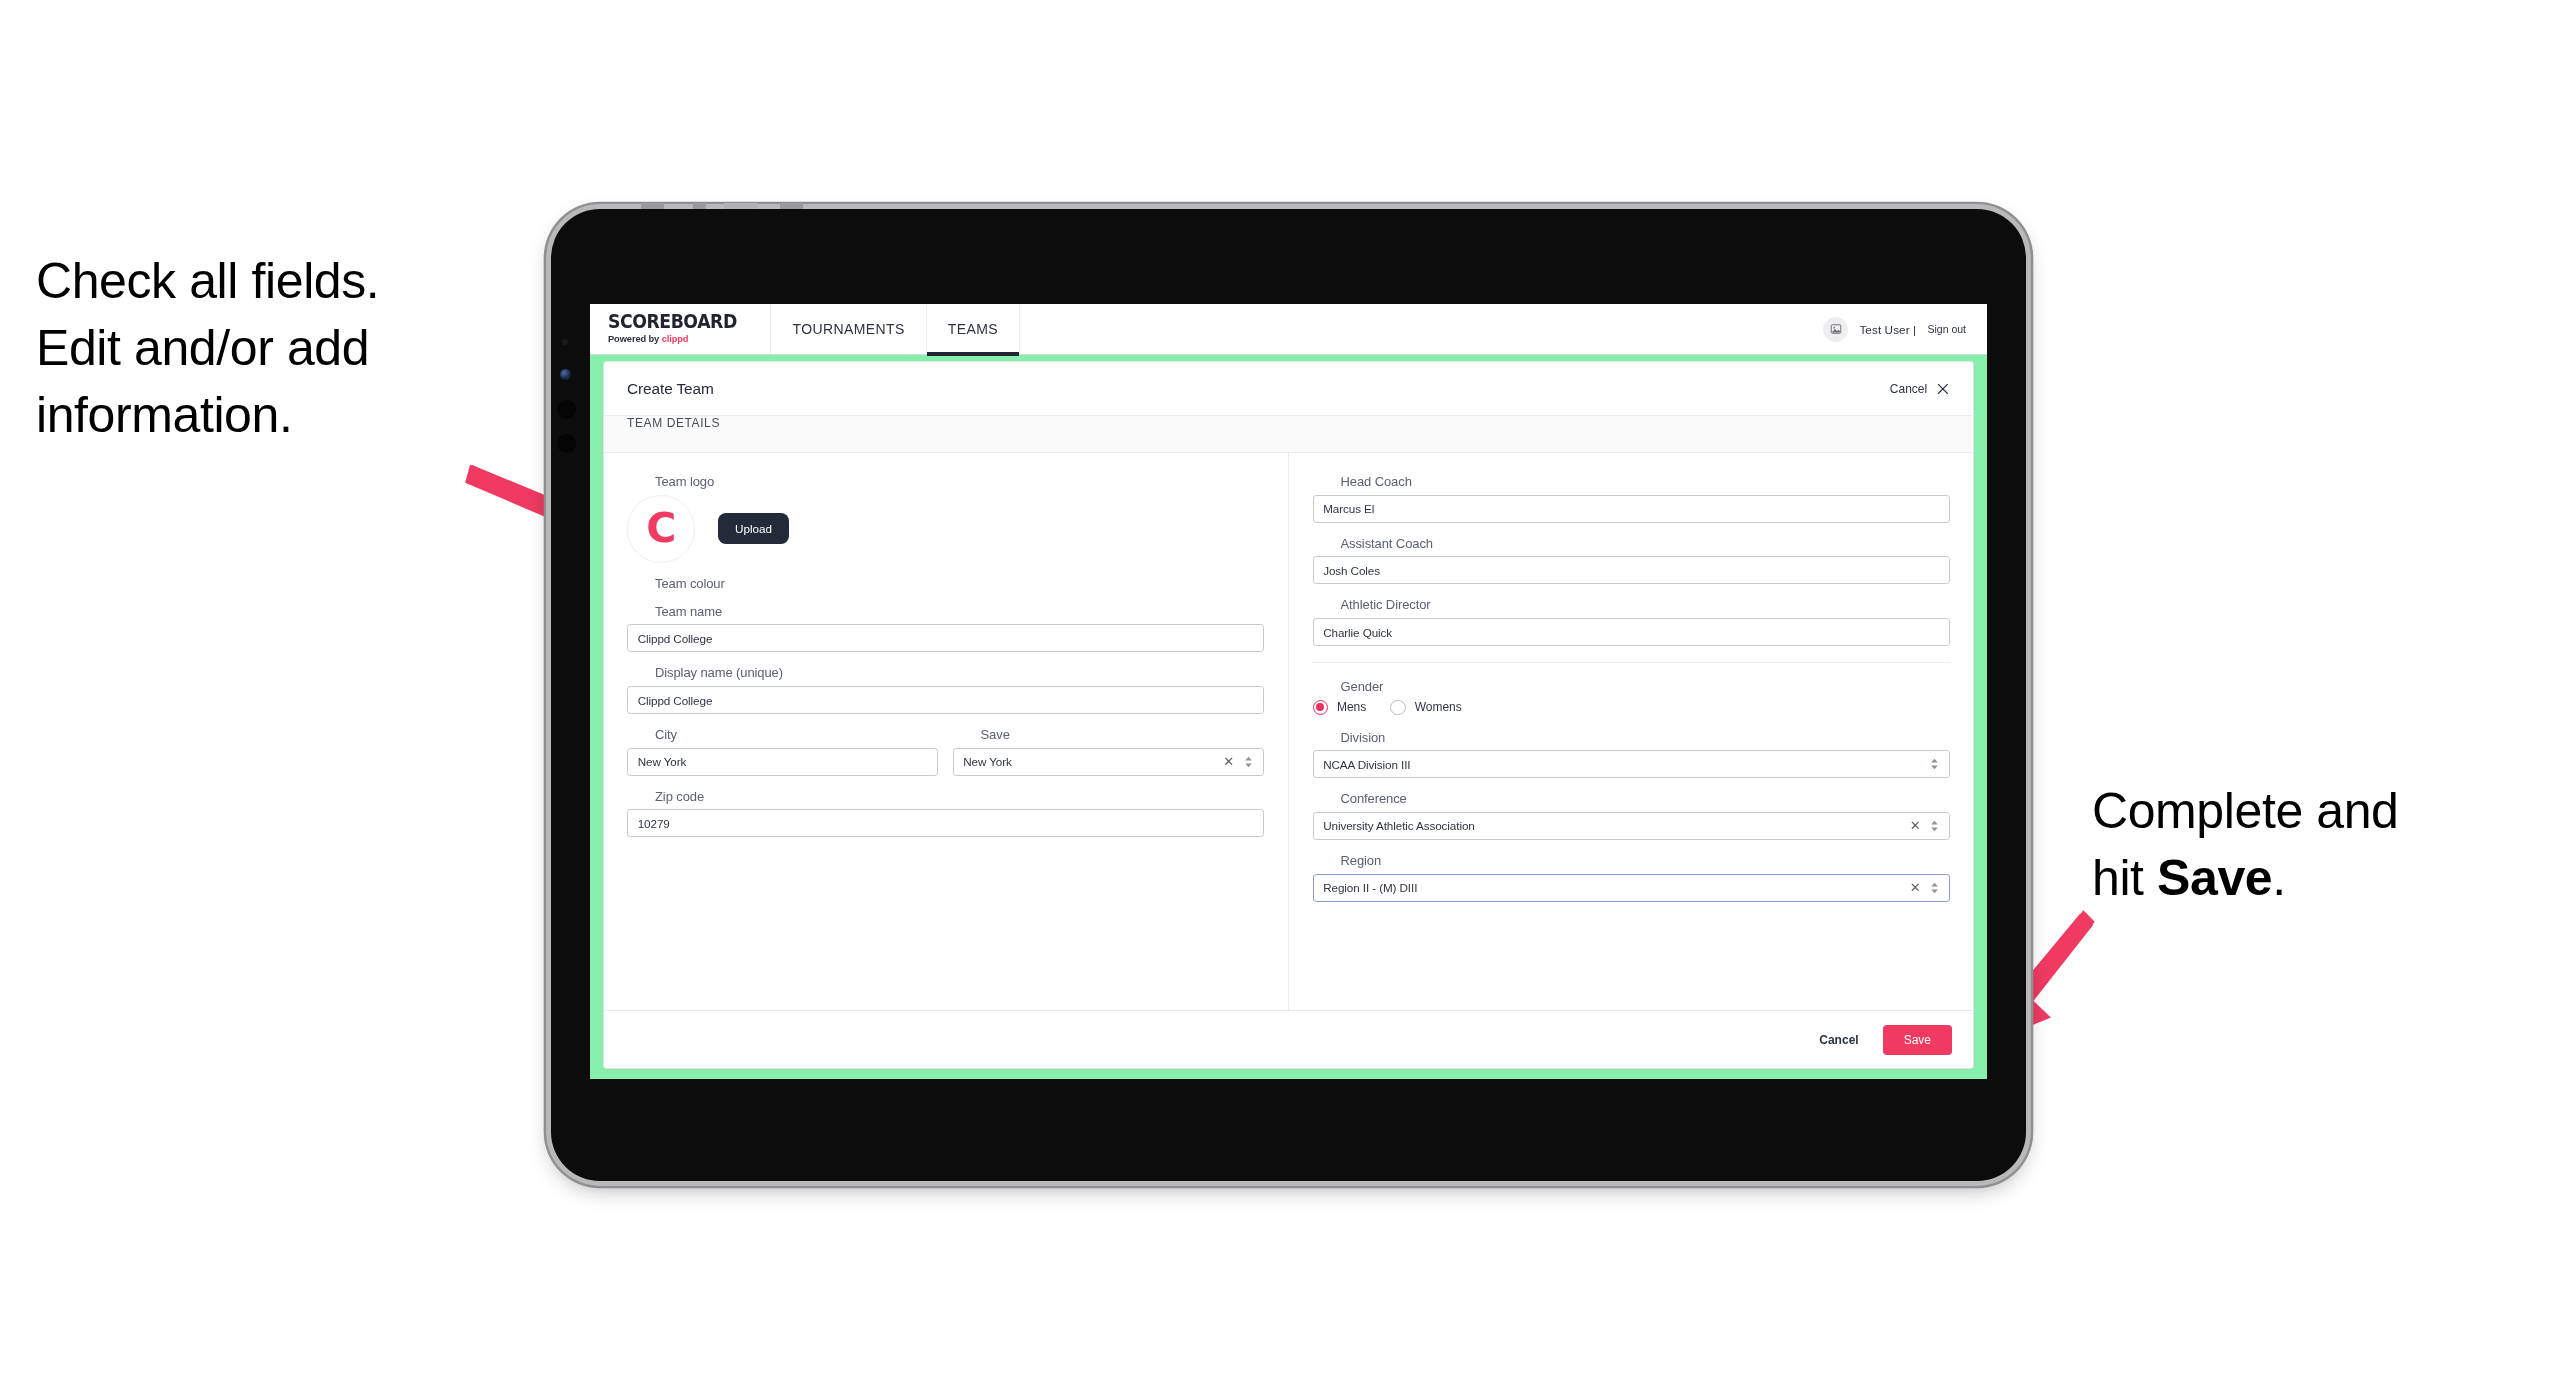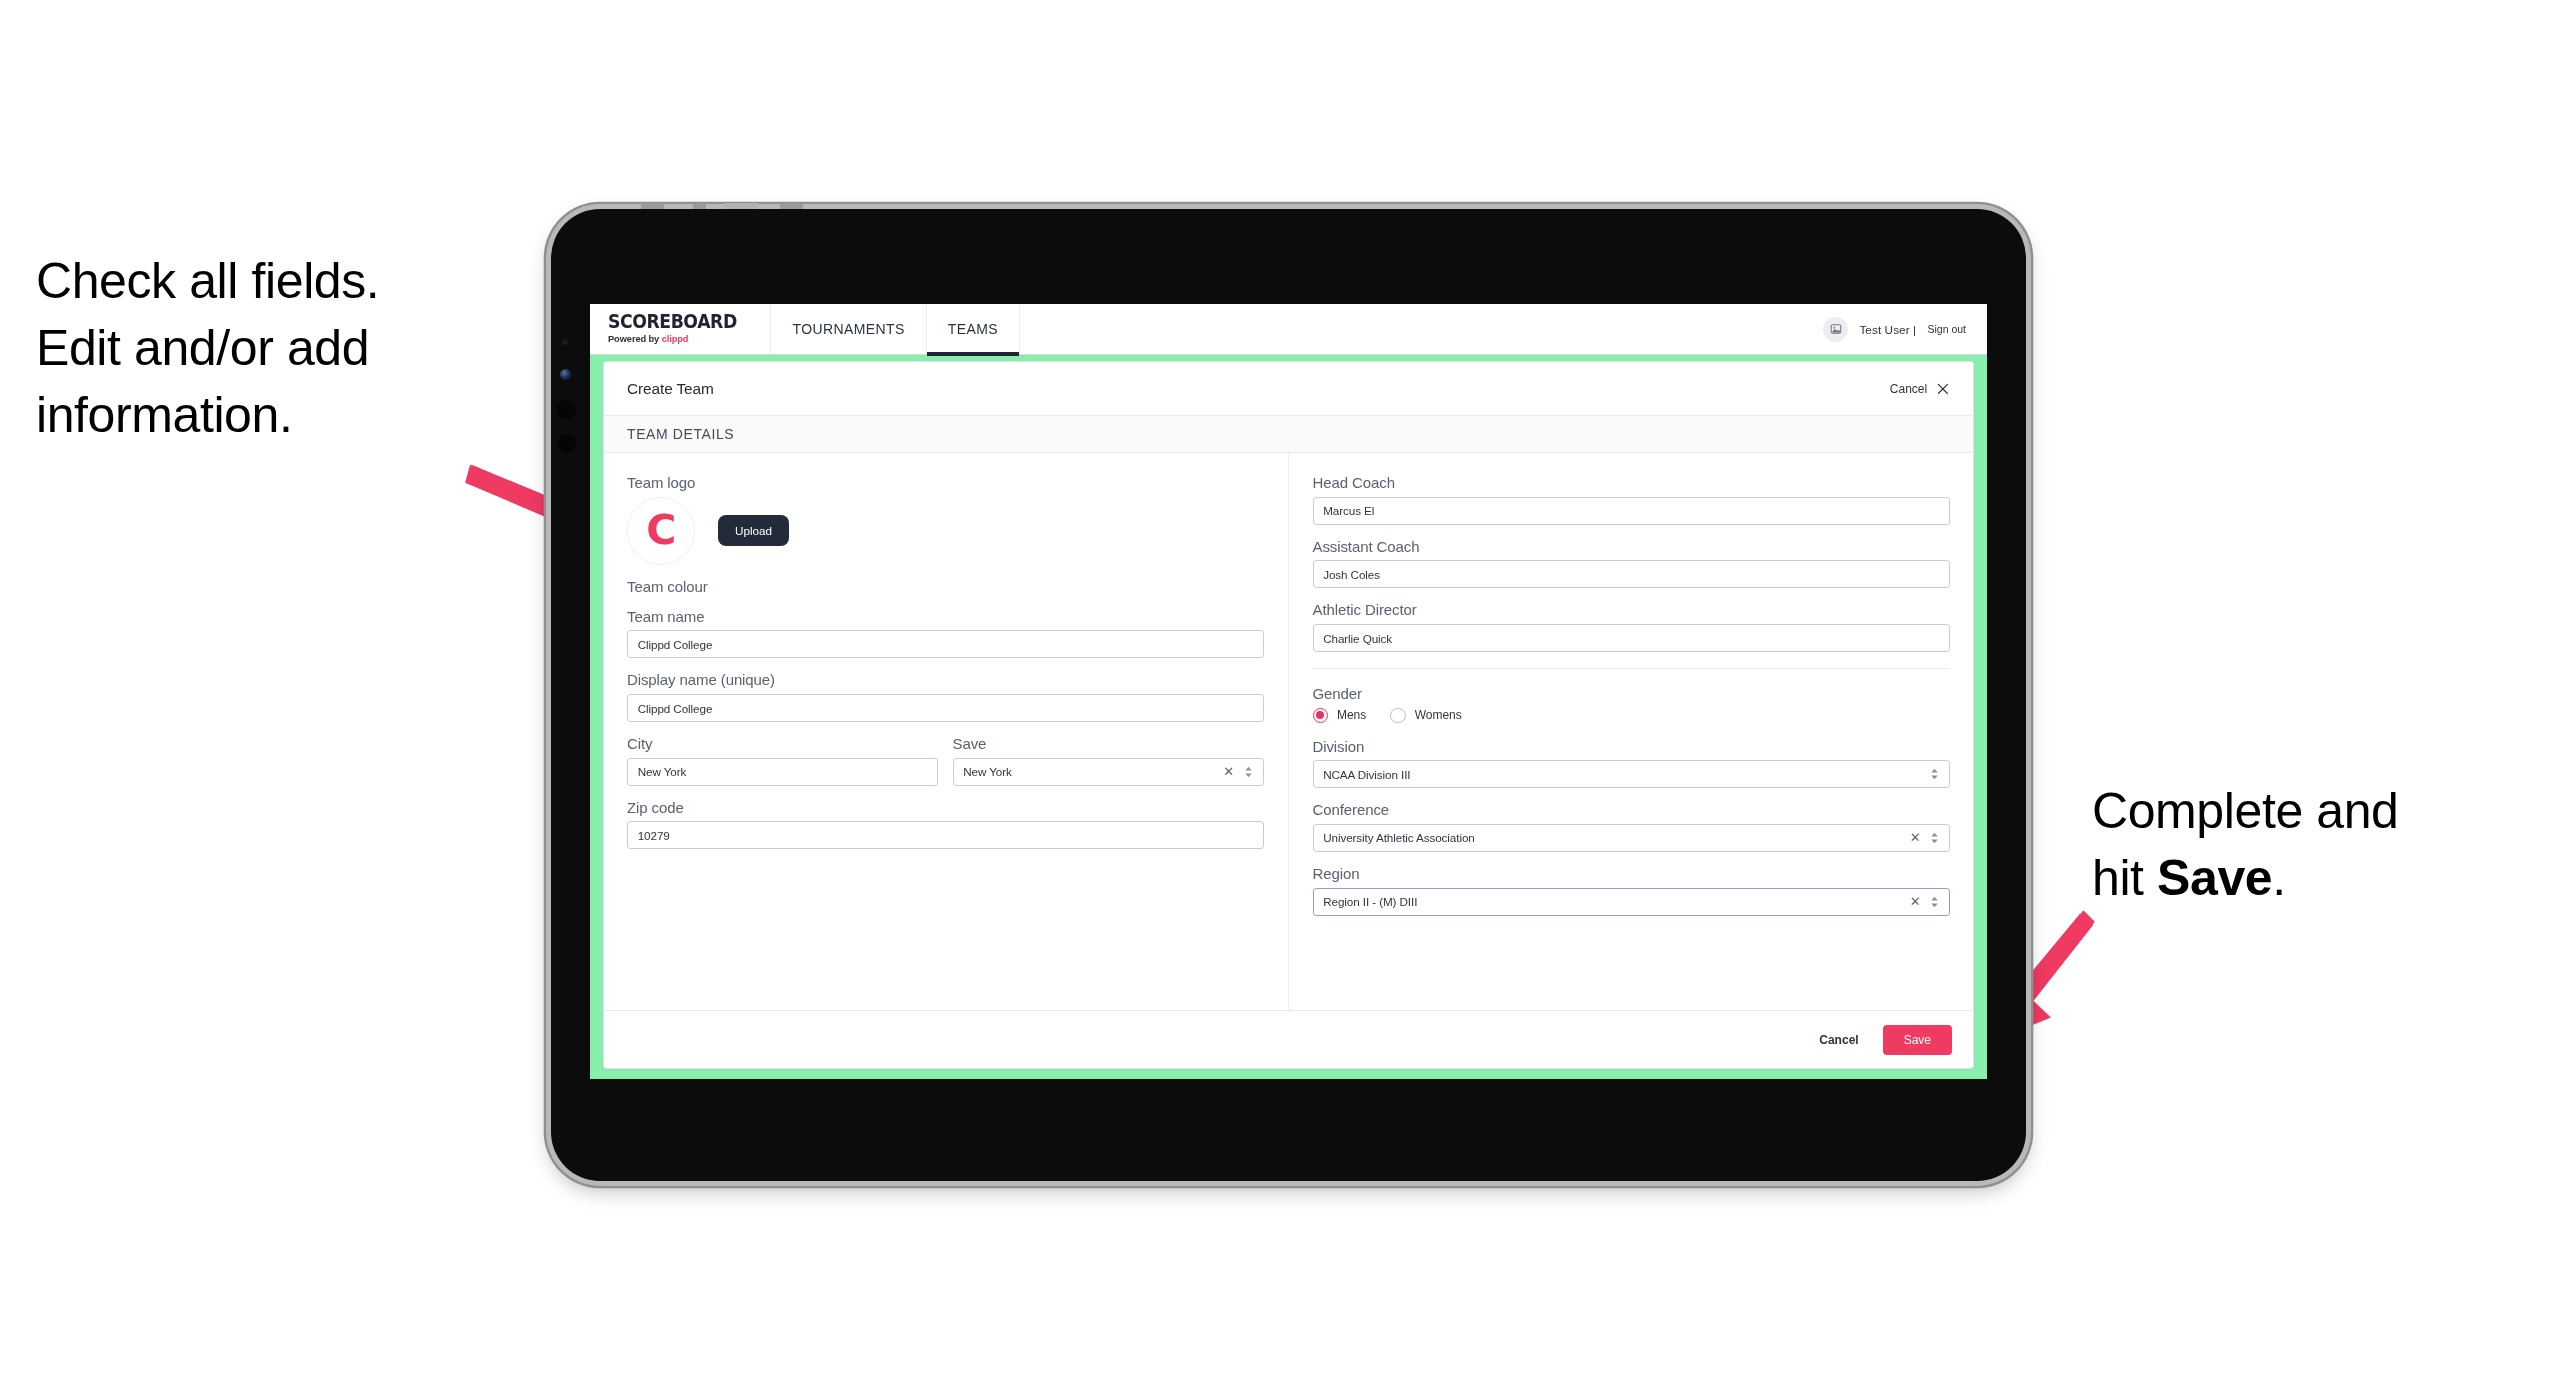--- a/index.html
+++ b/index.html
@@ -183,23 +183,23 @@
   #card-head-spacer { flex: 1; }
   #cancel-top {
     display: flex; align-items: center; gap: 9px;
     font-size: 12px; color: #2c3340; cursor: pointer;
   }
 
   #section-bar {
     height: 36px;
     background: #fafafb;
     border-bottom: 0.8px solid #ebebee;
-    display: flex; align-items: center;
+    display: flex; 
     padding: 0 23px;
-    font-size: 14px;
+    font-size: 12px;
     letter-spacing: 0.6px;
     color: #454b57;
   }
 
   #form-body {
     flex: 1;
     display: flex;
     padding: 0;
     overflow: hidden;
   }
@@ -210,24 +210,25 @@
     border-right: 0.8px solid #ececef;
   }
   #col-right {
     width: 50%;
     box-sizing: border-box;
     padding: 21px 23px 16px 24px;
   }
 
   .field { margin-bottom: 13px; }
   .field-label {
-    font-size: 15px;
+    font-size: 13px;
     color: #5b6170;
     margin-bottom: 5.7px;
     letter-spacing: -0.1px;
+    margin-left: 28px;
   }
   .input {
     height: 28px;
     box-sizing: border-box;
     border: 0.8px solid #c9cace;
     border-radius: 3.2px;
     background: #ffffff;
     display: flex;
     align-items: center;
     padding: 0 9.7px;

